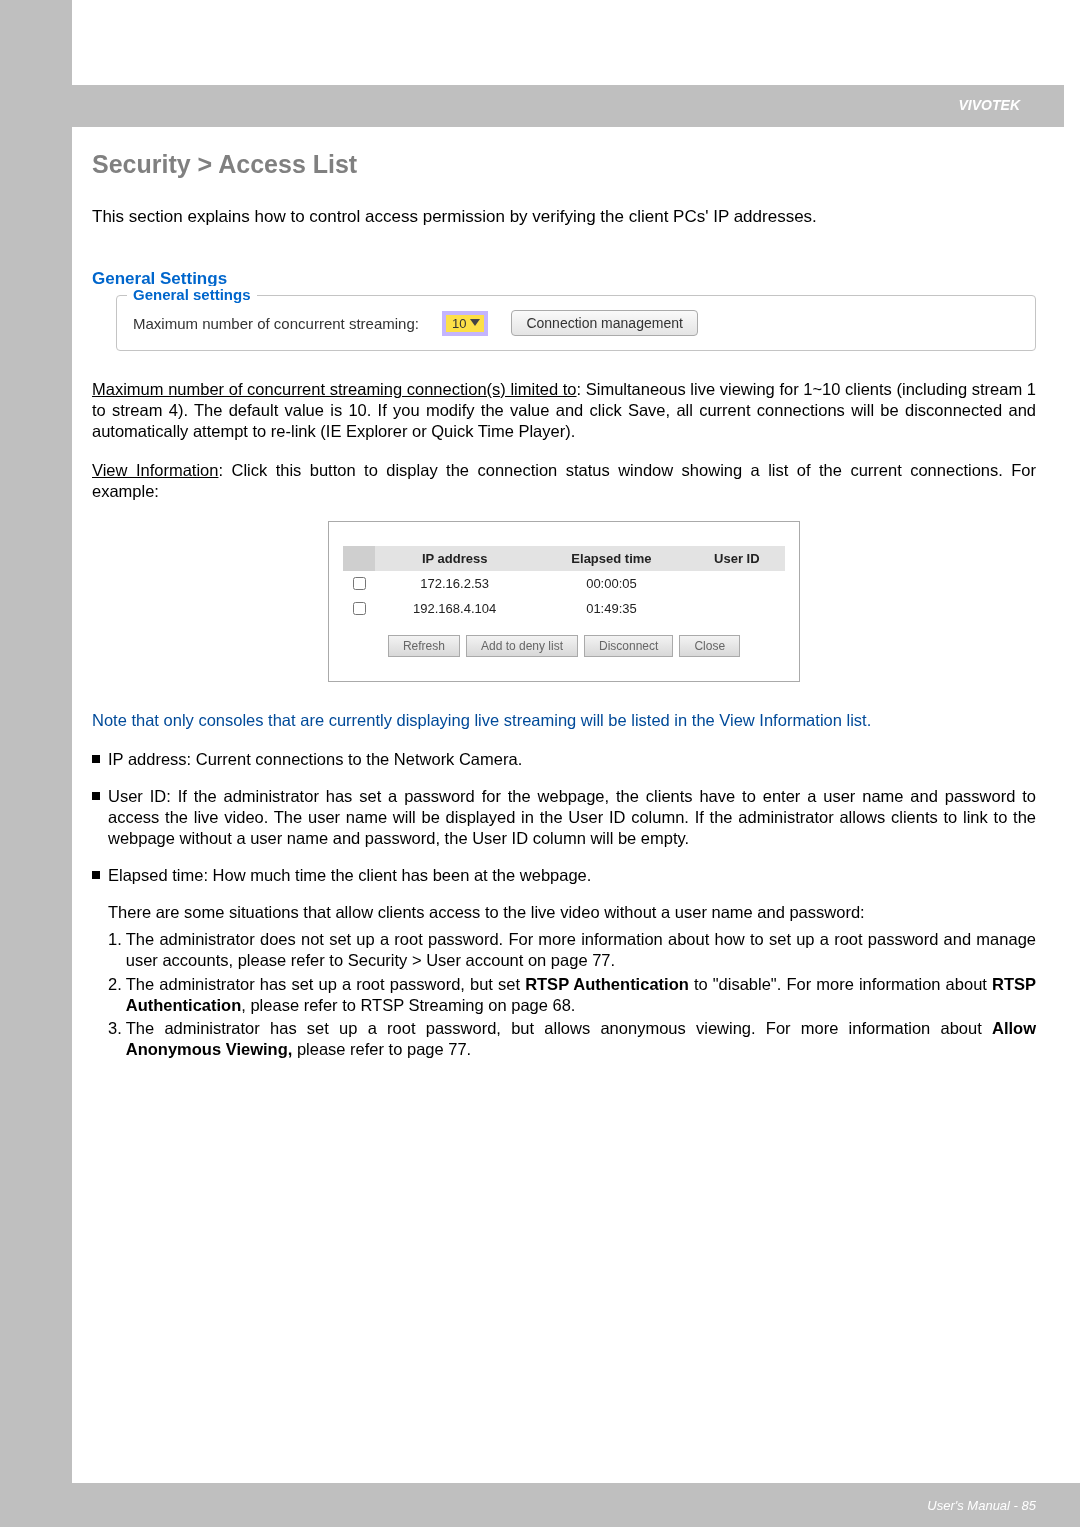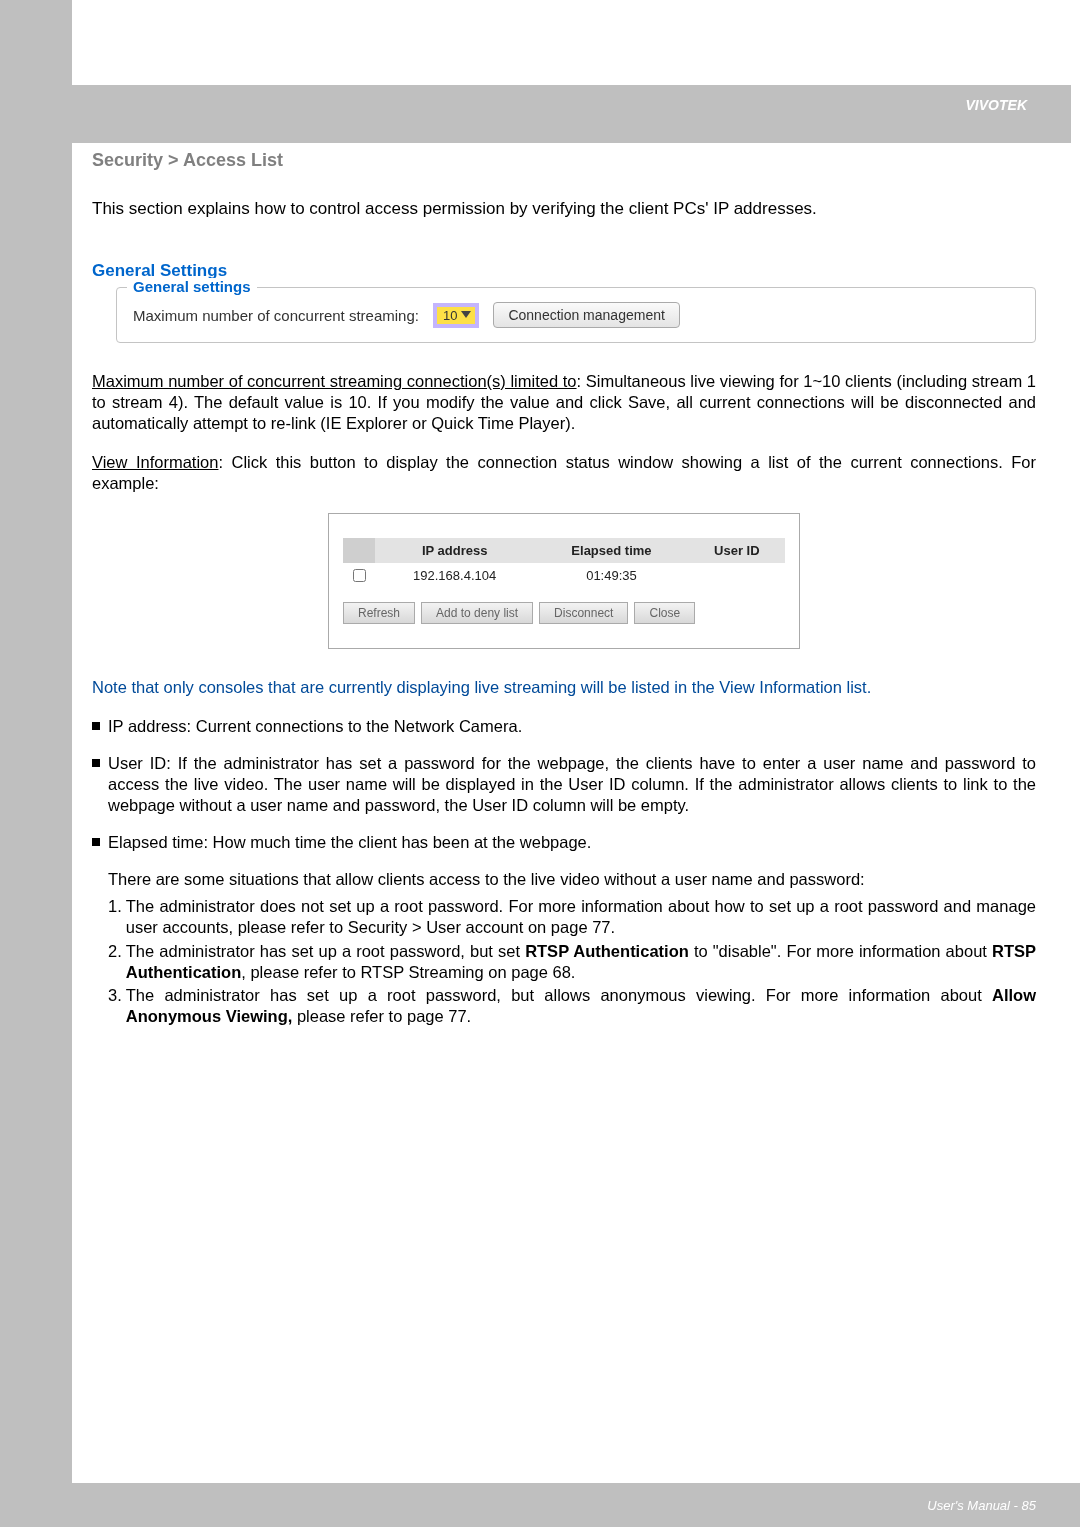--- a/index.html
+++ b/index.html
@@ -12,41 +12,41 @@
   }
   .left-bar {
     position: absolute;
     left: 0; top: 0; bottom: 0;
     width: 72px;
     background: #bfbfbf;
   }
   .header-bar {
     position: absolute;
     top: 85px;
-    left: 0; right: 9px;
-    height: 58px;
+    left: 0; right: 16px;
+    height: 42px;
     background: #bfbfbf;
   }
   .header-text {
     position: absolute;
     right: 44px;
     top: 12px;
     font-size: 14px;
     font-weight: bold;
     font-style: italic;
     color: #fff;
   }
   .content {
     position: absolute;
     left: 92px;
     right: 44px;
     top: 150px;
   }
   .page-title {
-    font-size: 18px;
+    font-size: 25px;
     font-weight: bold;
     color: #808080;
     margin-bottom: 28px;
   }
   .intro {
     font-size: 17px;
     color: #000;
     text-align: justify;
     margin-bottom: 42px;
   }
@@ -70,21 +70,21 @@
     left: 10px;
     background: #fff;
     padding: 0 6px;
     font-size: 15px;
     font-weight: bold;
     color: #0066cc;
   }
   .fieldset-row {
     display: flex;
     align-items: center;
-    gap: 14px;
+    gap: 23px;
     font-size: 15px;
     color: #333;
   }
   .select-box {
     display: inline-flex;
     align-items: center;
     border: 4px solid #c4b5fd;
     background: #fde047;
     padding: 1px 4px 1px 6px;
     font-size: 13px;
@@ -134,21 +134,21 @@
   .conn-table th.chk { width: 32px; background:#cfcfcf; }
   .conn-table td {
     padding: 5px 6px;
     text-align: center;
     color: #222;
   }
   .conn-table td.chk input { margin: 0 auto; display: block; }
   .btn-row {
     display: flex;
     gap: 6px;
-    justify-content: flex-start;
+    justify-content: center;
     margin-top: 14px;
   }
   .gbtn {
     border: 1px solid #aaa;
     background: linear-gradient(#f3f3f3, #d8d8d8);
     color: #666;
     font-size: 12px;
     padding: 3px 14px;
   }
   .note {
@@ -256,20 +256,28 @@
           <th>IP address</th>
           <th>Elapsed time</th>
           <th>User ID</th>
         </tr>
       </thead>
       <tbody>
         <tr>
           <td class="chk">
               <input type="checkbox" style="">
             </td>
+          <td>172.16.2.53</td>
+          <td>00:00:05</td>
+          <td></td>
+        </tr>
+        <tr>
+          <td class="chk">
+              <input type="checkbox" style="">
+            </td>
           <td>192.168.4.104</td>
           <td>01:49:35</td>
           <td></td>
         </tr>
       </tbody>
     </table>
     <div class="btn-row">
       <span class="gbtn">Refresh</span>
       <span class="gbtn">Add to deny list</span>
       <span class="gbtn">Disconnect</span>

